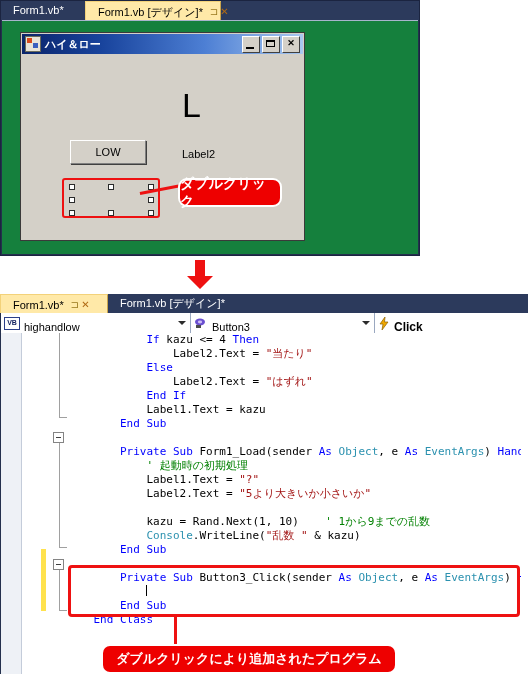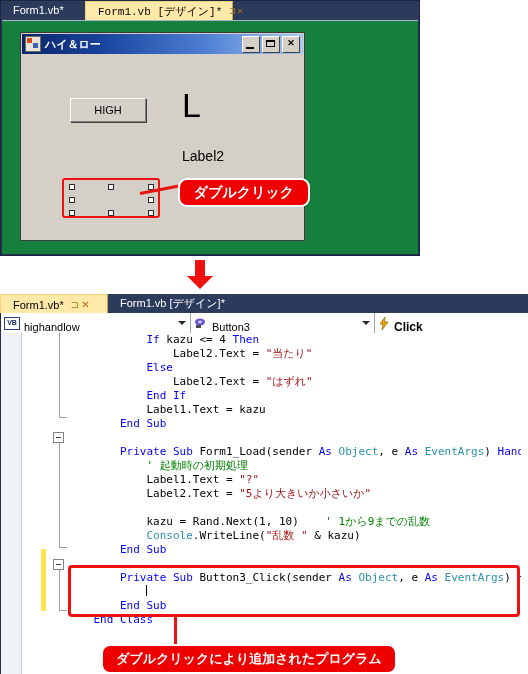--- a/index.html
+++ b/index.html
@@ -80,21 +80,21 @@
     font-size:11px;color:#000;display:flex;align-items:center;justify-content:center;
   }
   #btn-high{ left:48px;top:44px;width:74px;height:22px; }
   #btn-low{ left:48px;top:86px;width:74px;height:22px; }
 
   #label1{
     position:absolute;left:160px;top:34px;font-size:34px;line-height:34px;
     color:#000;font-family:"Liberation Sans",sans-serif;
   }
   #label2{
-    position:absolute;left:160px;top:94px;font-size:14px;color:#000;text-align:right;
+    position:absolute;left:160px;top:94px;font-size:11px;color:#000;text-align:right;
   }
 
   
   #reset-wrap{
     position:absolute;left:40px;top:124px;width:98px;height:40px;
     border:2px solid #ee1111;border-radius:3px;box-sizing:border-box;
   }
   #btn-reset{
     position:absolute;left:10px;top:9px;width:74px;height:22px;
     background:#d4d0c8;border:1px dotted #4a4a4a;box-sizing:border-box;
@@ -104,21 +104,21 @@
     position:absolute;width:6px;height:6px;background:#ffffff;
     border:1px solid #2b2b2b;box-sizing:border-box;
   }
 
   
   .callout{
     position:absolute;background:#ee0000;border-radius:7px;
     color:#ffffff;font-weight:bold;display:flex;align-items:center;justify-content:center;
     box-shadow:0 0 0 2px #ffffff;
   }
-  #callout-dblclick{ left:178px;top:159px;width:128px;height:25px;font-size:14px; }
+  #callout-dblclick{ left:178px;top:159px;width:100px;height:25px;font-size:14px; }
   .leader{ position:absolute;background:#ee1111; }
 
   
   #flow-arrow{
     position:absolute;left:186px;top:260px;width:28px;height:30px;
   }
 
   
   #code-window{
     position:absolute;left:0;top:294px;width:528px;height:380px;
@@ -203,40 +203,40 @@
 </style>
 </head>
 <body>
 
 <div id="designer-window">
 
   <div id="designer-tabstrip">
     <div class="tab inactive" style="left:0;width:84px;">
       <span>Form1.vb*</span>
     </div>
-    <div class="tab active" style="left:84px;width:148px;font-family:Liberation Mono, monospace;">
+    <div class="tab active" style="left:84px;width:136px;">
       <span>Form1.vb [デザイン]*</span><span class="tabicons"><span>⊐</span><span class="xg">✕</span></span>
     </div>
   </div>
 
   <div id="designer-canvas">
 
     <div id="vb-form">
       <div id="vb-titlebar">
         <div id="vb-formicon"></div>
         <div id="vb-formtitle">ハイ＆ロー</div>
         <div id="vb-winbtns">
           <div class="winbtn min"></div>
           <div class="winbtn max"></div>
           <div class="winbtn">✕</div>
         </div>
       </div>
 
       <div id="vb-client">
-        <div class="vbbtn" id="btn-high">HIGH</div>
+        <div class="vbbtn" id="btn-low">LOW</div>
 
         <div id="label1">L</div>
         <div id="label2">Label2</div>
 
         <div id="reset-wrap">
           <div class="handle" style="left:5px;top:4px;"></div>
           <div class="handle" style="left:44px;top:4px;"></div>
           <div class="handle" style="left:84px;top:4px;"></div>
           <div class="handle" style="left:5px;top:17px;"></div>
           <div class="handle" style="left:84px;top:17px;"></div>

